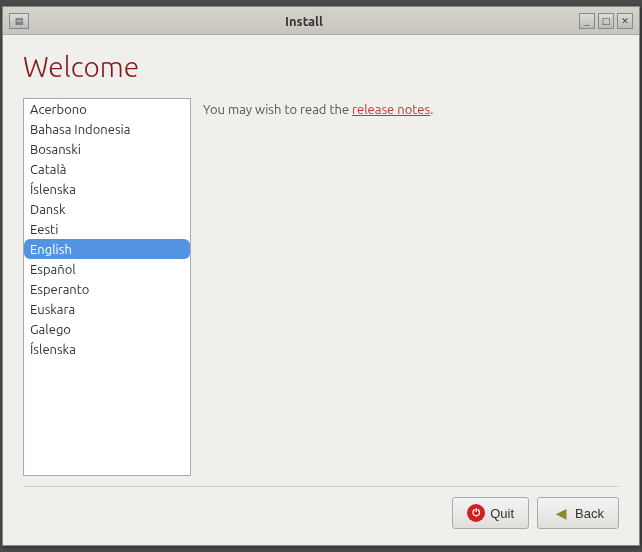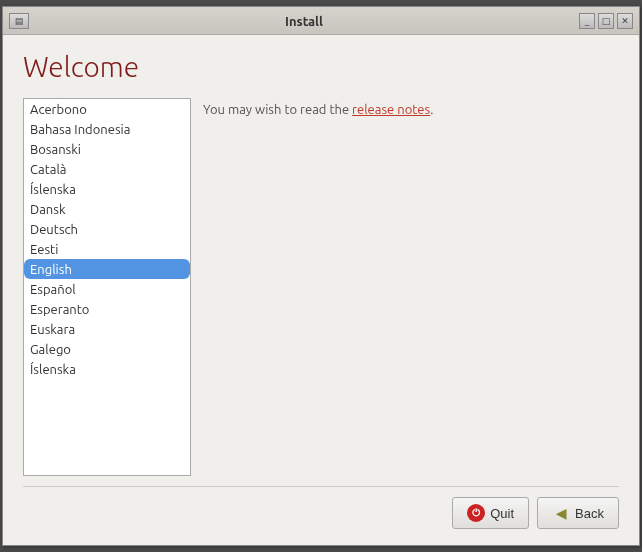--- a/index.html
+++ b/index.html
@@ -198,21 +198,20 @@
 
     <div class="main-area">
       <div class="language-list-container">
         <div class="language-list" id="lang-list">
         <div class="language-item">Acerbono</div>
             <div class="language-item">Bahasa Indonesia</div>
             <div class="language-item">Bosanski</div>
             <div class="language-item">Català</div>
             <div class="language-item">Íslenska</div>
             <div class="language-item">Dansk</div>
-            <div class="language-item">Deutsch</div>
             <div class="language-item">Eesti</div>
             <div class="language-item selected">English</div>
             <div class="language-item">Español</div>
             <div class="language-item">Esperanto</div>
             <div class="language-item">Euskara</div>
             <div class="language-item">Galego</div>
             <div class="language-item">Íslenska</div>
           </div>
       </div>
 

